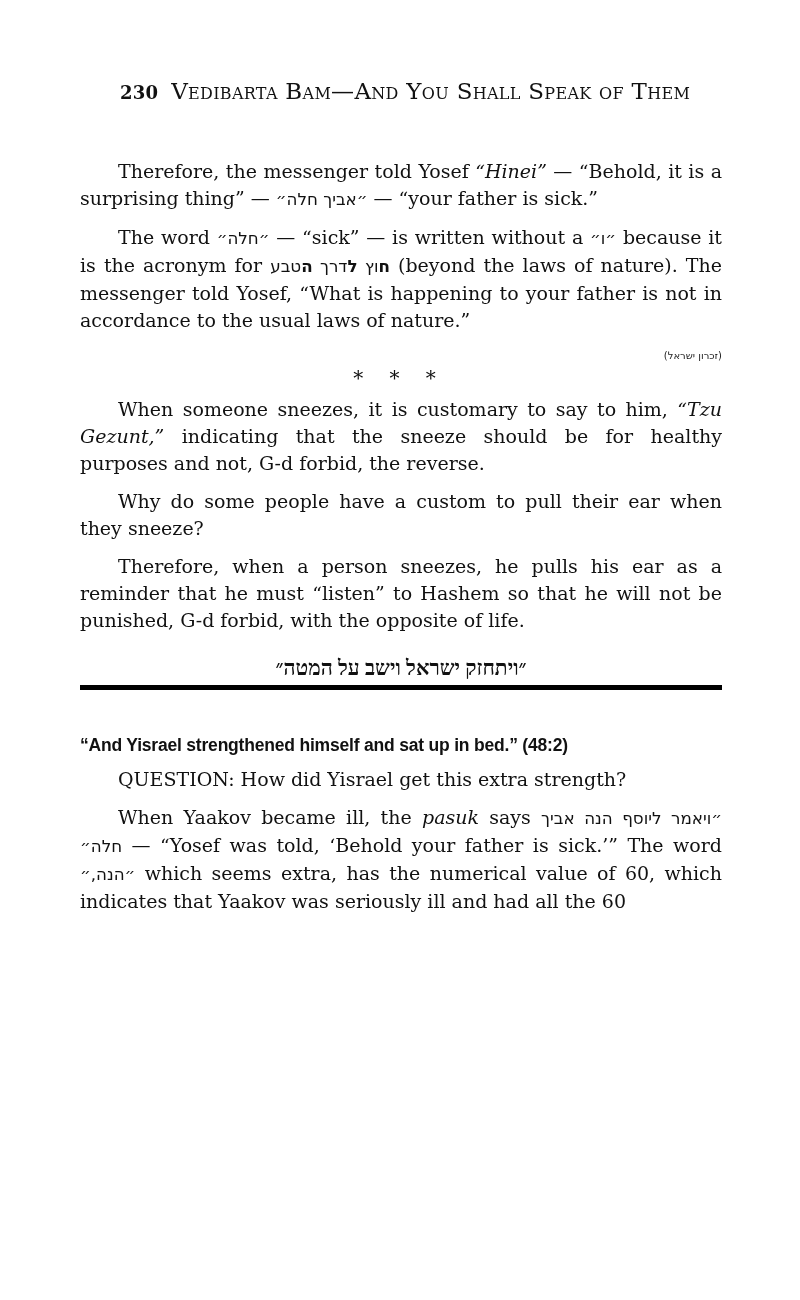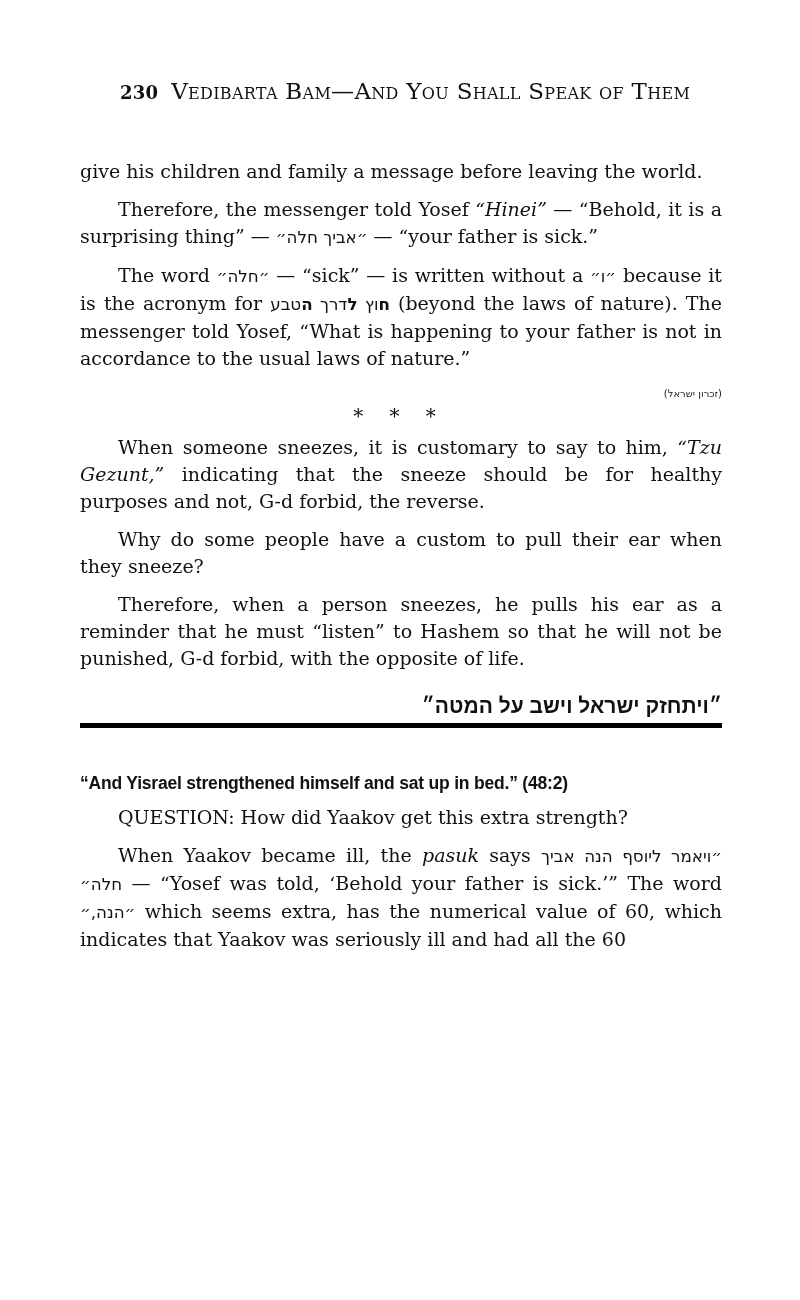--- a/index.html
+++ b/index.html
@@ -60,25 +60,25 @@
   .stars {
     text-align:center;
     font-size:20px;
     line-height:22px;
     margin:0 12px 7px 0;
     word-spacing:18px;
     letter-spacing:1px;
   }
   .section { margin:21px 0 10px 0; }
   .section-hebrew {
-    font-family:Liberation Sans, sans-serif;
+    font-family:Liberation Serif, serif;
     font-weight:bold;
     font-size:21px;
     line-height:26px;
-    text-align:right;
+    text-align:center;
     margin-bottom:4px;
   }
   .rule {
     height:5px;
     background:#000000;
     margin:0 0 6px 0;
   }
   .section-english {
     font-family:"Liberation Sans", sans-serif;
     font-weight:bold;
@@ -90,29 +90,28 @@
 </style>
 </head>
 <body>
 
 <div class="page">
   <div class="header">
     <span class="pagenum">230</span>
     <span class="booktitle">Vedibarta Bam—And You Shall Speak of Them</span>
   </div>
   <div class="content">
-      <p class="para"><span>give his children and family a message before leaving the world.</span></p>
       <p class="para indent"><span>Therefore, the messenger told Yosef </span><span class="italic">“Hinei”</span><span> — “Behold, it is a surprising thing” — </span><span dir="rtl" class="hebrew">״אביך חלה״</span><span> — “your father is sick.”</span></p>
       <p class="para indent"><span>The word </span><span dir="rtl" class="hebrew">״חלה״</span><span> — “sick” — is written without a </span><span dir="rtl" class="hebrew">״ו״</span><span> because it is the acronym for </span><span dir="rtl" class="hebrew"><span class="bold">ח</span><span>וץ </span><span class="bold">ל</span><span>דרך </span><span class="bold">ה</span><span>טבע</span></span><span> (beyond the laws of nature). The messenger told Yosef, “What is happening to your father is not in accordance to the usual laws of nature.”</span></p>
       <div class="citation"><span class="hebrew-small" dir="rtl">(זכרון ישראל)</span></div>
       <div class="stars">* * *</div>
       <p class="para indent"><span>When someone sneezes, it is customary to say to him, </span><span class="italic">“Tzu Gezunt,”</span><span> indicating that the sneeze should be for healthy purposes and not, G-d forbid, the reverse.</span></p>
       <p class="para indent"><span>Why do some people have a custom to pull their ear when they sneeze?</span></p>
       <p class="para indent"><span>Therefore, when a person sneezes, he pulls his ear as a reminder that he must “listen” to Hashem so that he will not be punished, G-d forbid, with the opposite of life.</span></p>
       <div class="section">
         <div class="section-hebrew" dir="rtl">״ויתחזק ישראל וישב על המטה״</div>
         <div class="rule"></div>
         <div class="section-english">“And Yisrael strengthened himself and sat up in bed.” (48:2)</div>
       </div>
-      <p class="para indent"><span>QUESTION: How did Yaakov get this extra strength?</span></p>
+      <p class="para indent"><span>QUESTION: How did Yisrael get this extra strength?</span></p>
       <p class="para indent"><span>When Yaakov became ill, the </span><span class="italic">pasuk</span><span> says </span><span dir="rtl" class="hebrew">״ויאמר ליוסף הנה אביך חלה״</span><span> — “Yosef was told, ‘Behold your father is sick.’” The word </span><span dir="rtl" class="hebrew">״הנה,״</span><span> which seems extra, has the numerical value of 60, which indicates that Yaakov was seriously ill and had all the 60</span></p>
     </div>
 </div>
 
 </body></html>

